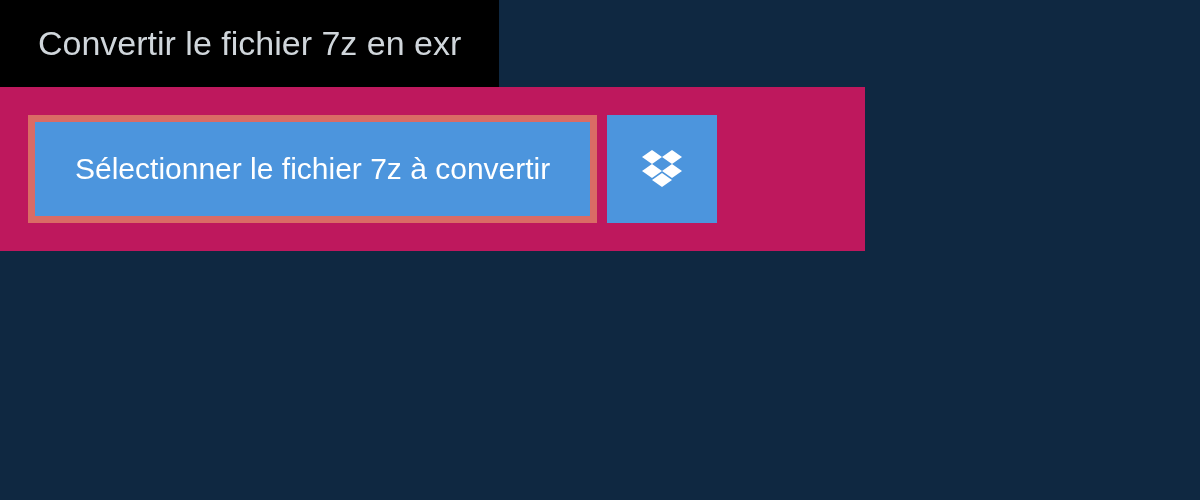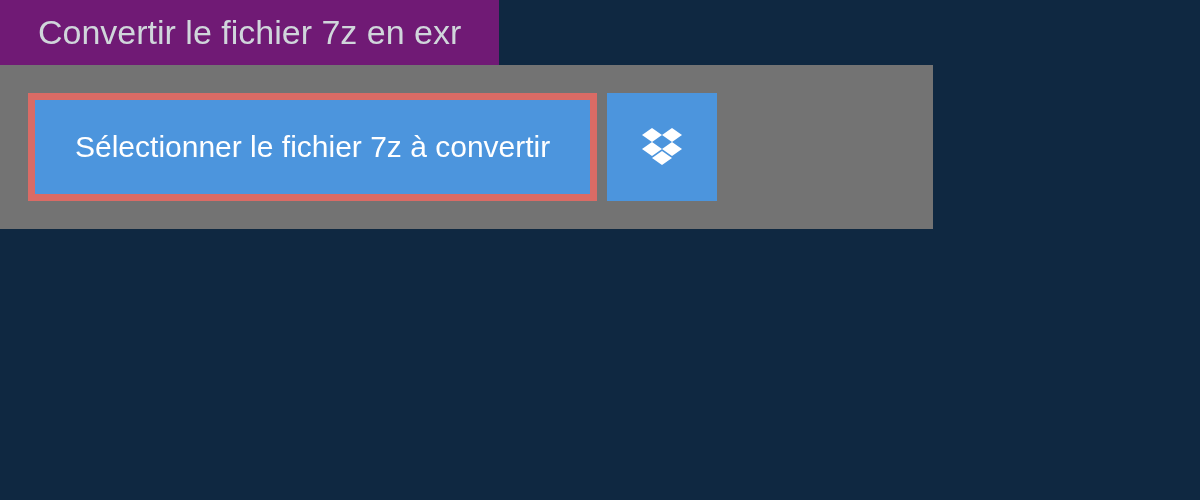--- a/index.html
+++ b/index.html
@@ -9,33 +9,33 @@
     }
     body {
       width: 1200px;
       height: 500px;
       background-color: #0f2841;
       font-family: -apple-system, BlinkMacSystemFont, "Segoe UI", Arial, sans-serif;
       overflow: hidden;
     }
     .tab {
       display: inline-block;
-      background-color: #701a75;
-      padding: 13px 38px;
+      background-color: #000000;
+      padding: 24px 38px;
       margin-left: 0;
     }
     .tab-label {
       color: #d0d6db;
       font-size: 34px;
       font-weight: 300;
     }
     .content-panel {
-      background-color: #737373;
+      background-color: #be185d;
       padding: 28px;
-      width: 933px;
+      width: 865px;
     }
     .button-row {
       display: flex;
       gap: 10px;
     }
     .select-file-button {
       flex: 0 0 auto;
       background-color: #4c95dd;
       border: 7px solid #da6b65;
       padding: 30px 40px;

